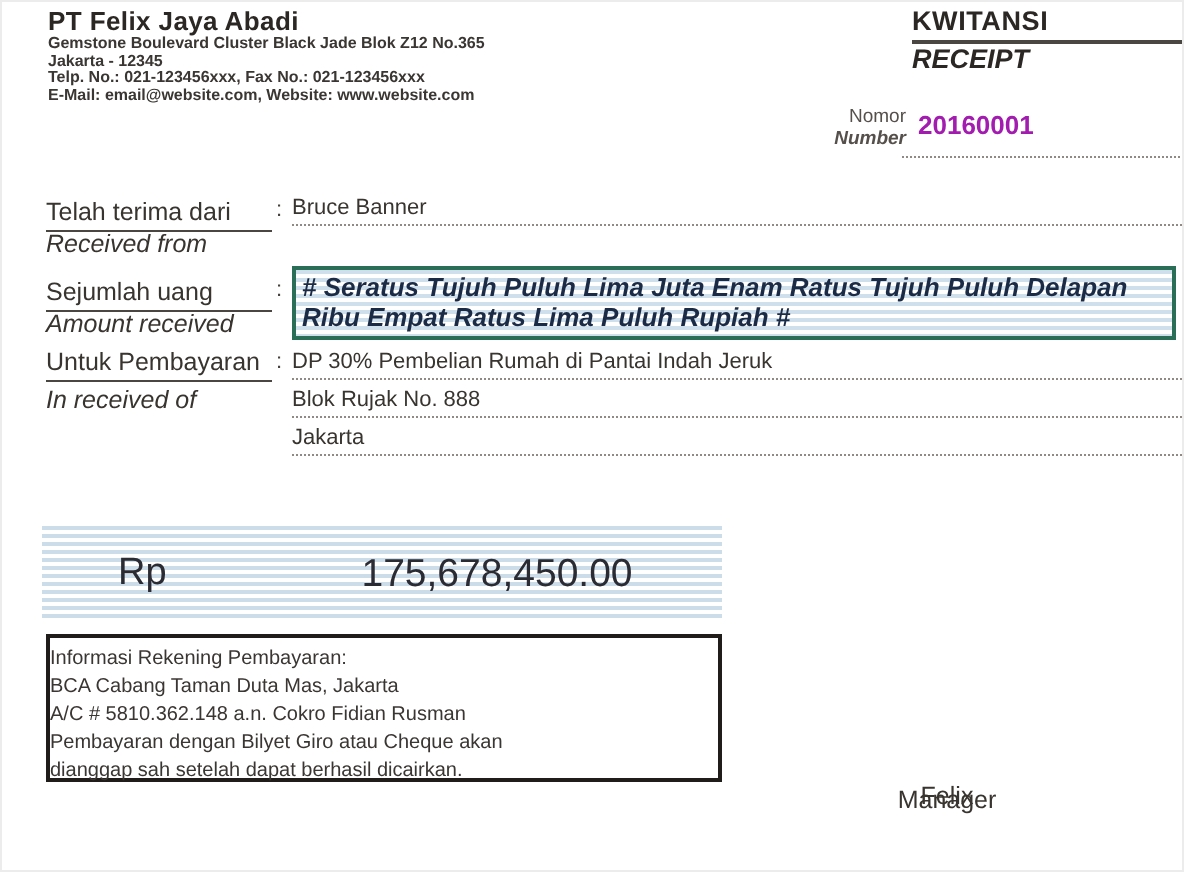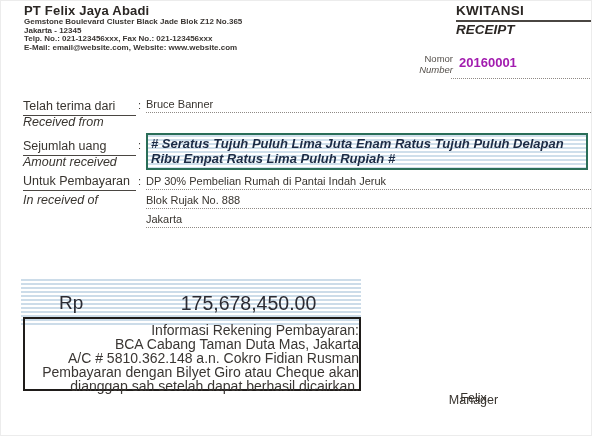--- a/index.html
+++ b/index.html
@@ -14,21 +14,21 @@
   
   .company-name { left:23px; top:2px; font-size:13px; font-weight:bold; color:#2b2724; letter-spacing:0.2px; }
   .company-addr { left:23px; top:17px; font-size:8px; font-weight:bold; color:#3a3633; line-height:8.6px; }
 
   
   .kwitansi { left:455px; top:2px; width:141px; font-size:13.5px; font-weight:bold;
               color:#2b2724; border-bottom:2px solid #4a4642; padding-bottom:2px; letter-spacing:0.3px; }
   .receipt  { left:455px; top:21px; font-size:13.5px; font-weight:bold; font-style:italic; color:#2b2724; }
 
   .nomor-label { left:393px; top:52px; width:59px; text-align:right; font-size:9.5px; color:#55504b; line-height:11px; }
-  .nomor-label .en { font-style:italic; }
+  .nomor-label .en { font-style:italic;font-weight:bold; }
   .nomor-value { left:458px; top:54px; font-size:13px; font-weight:bold; color:#a21caf; }
   .nomor-dotline { left:450px; top:71px; width:147px; height:7px; border-bottom:1.5px dotted #8f8a85; }
 
   
   .flabel { left:22px; width:113px; font-size:12.5px; color:#38342f; }
   .flabel.u { border-bottom:1px solid #4a4642; padding-bottom:2px; }
   .flabel.it { font-style:italic; }
   .colon { left:137px; font-size:11px; color:#44403b; }
 
   
@@ -41,32 +41,32 @@
     background:repeating-linear-gradient(180deg,#cfdfeb 0px,#cfdfeb 2px,#ffffff 2px,#ffffff 4px);
     font-size:13px; font-weight:bold; font-style:italic; color:#1c2b45;
     line-height:15px; padding:1px 3px;
   }
 
   
   .date-line { left:395px; top:246px; font-size:12.5px; color:#38342f; white-space:pre; }
 
   
   .amount-band {
-    left:20px; top:278px; width:340px; height:48px;
+    left:20px; top:262px; width:340px; height:48px;
     background:repeating-linear-gradient(180deg,#ccdce9 0px,#ccdce9 2px,#ffffff 2px,#ffffff 4px);
   }
   .amount-band .cur { position:absolute; left:38px; top:0; line-height:48px; font-size:19px; color:#2b2b33; }
   .amount-band .val { position:absolute; left:120px; top:0; width:215px; text-align:center;
                       line-height:48px; font-size:19.5px; color:#2b2b33; }
 
   
   .bank-box {
     left:22px; top:316px; width:338px; height:74px;
-    border:2px solid #1f1c1a; text-align:right;
-    font-size:14px; line-height:14px; padding-top:4px; color:#3a3633;
+    border:2px solid #1f1c1a; text-align:left;
+    font-size:10px; line-height:14px; padding-top:4px; color:#3a3633;
   }
 
   
   .sig-name  { left:420px; top:390px; width:105px; text-align:center; font-size:12.5px; color:#38342f; }
   .sig-title { left:420px; top:392px; width:105px; text-align:center; font-size:12.5px; color:#38342f; }
 </style>
 </head>
 <body>
 
 <div id="doc">

